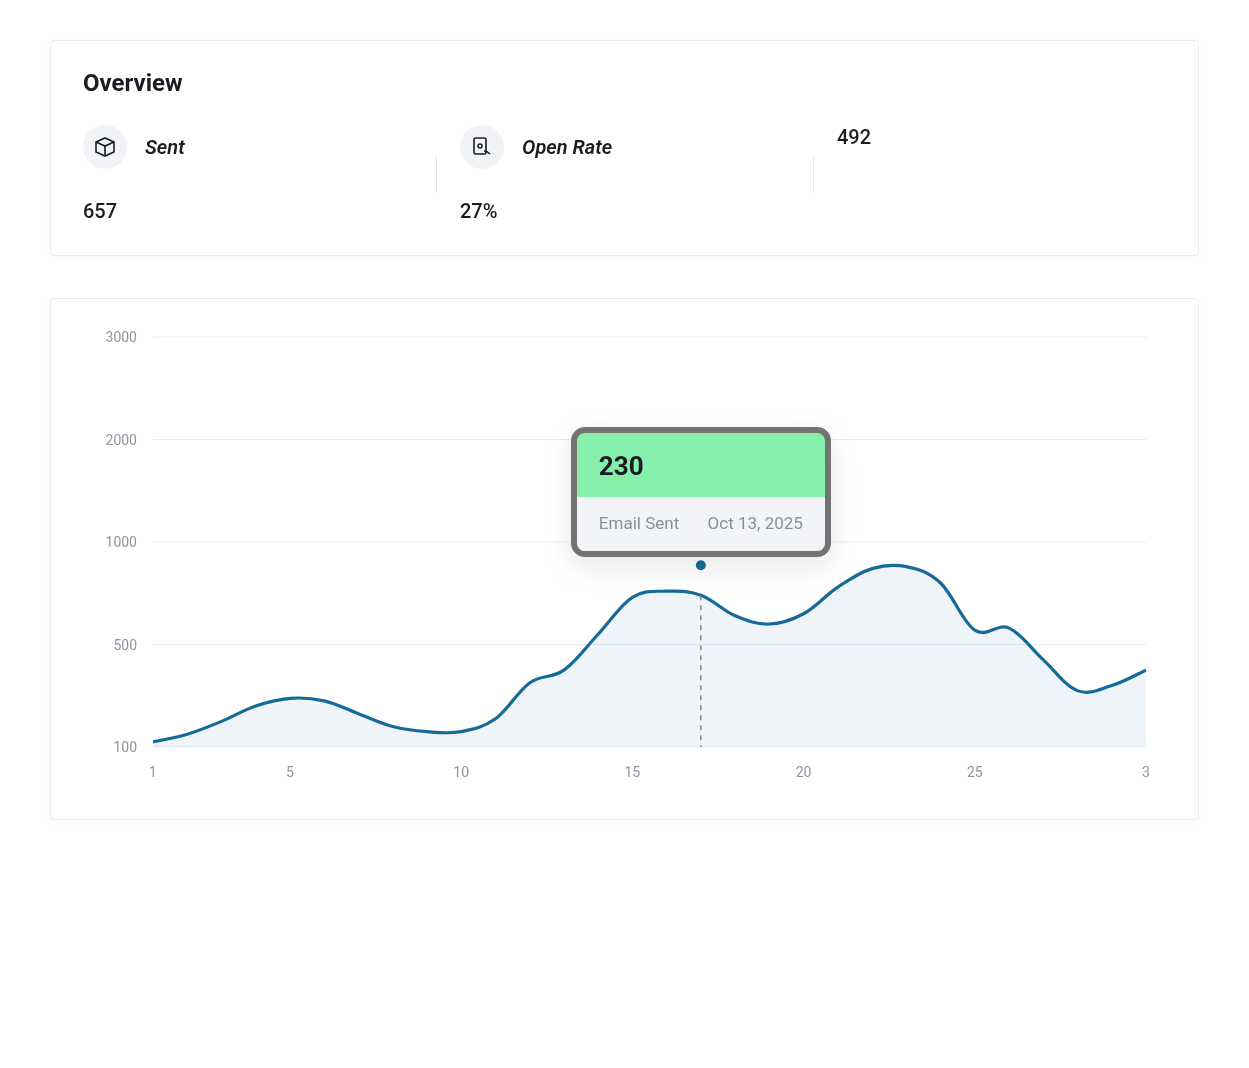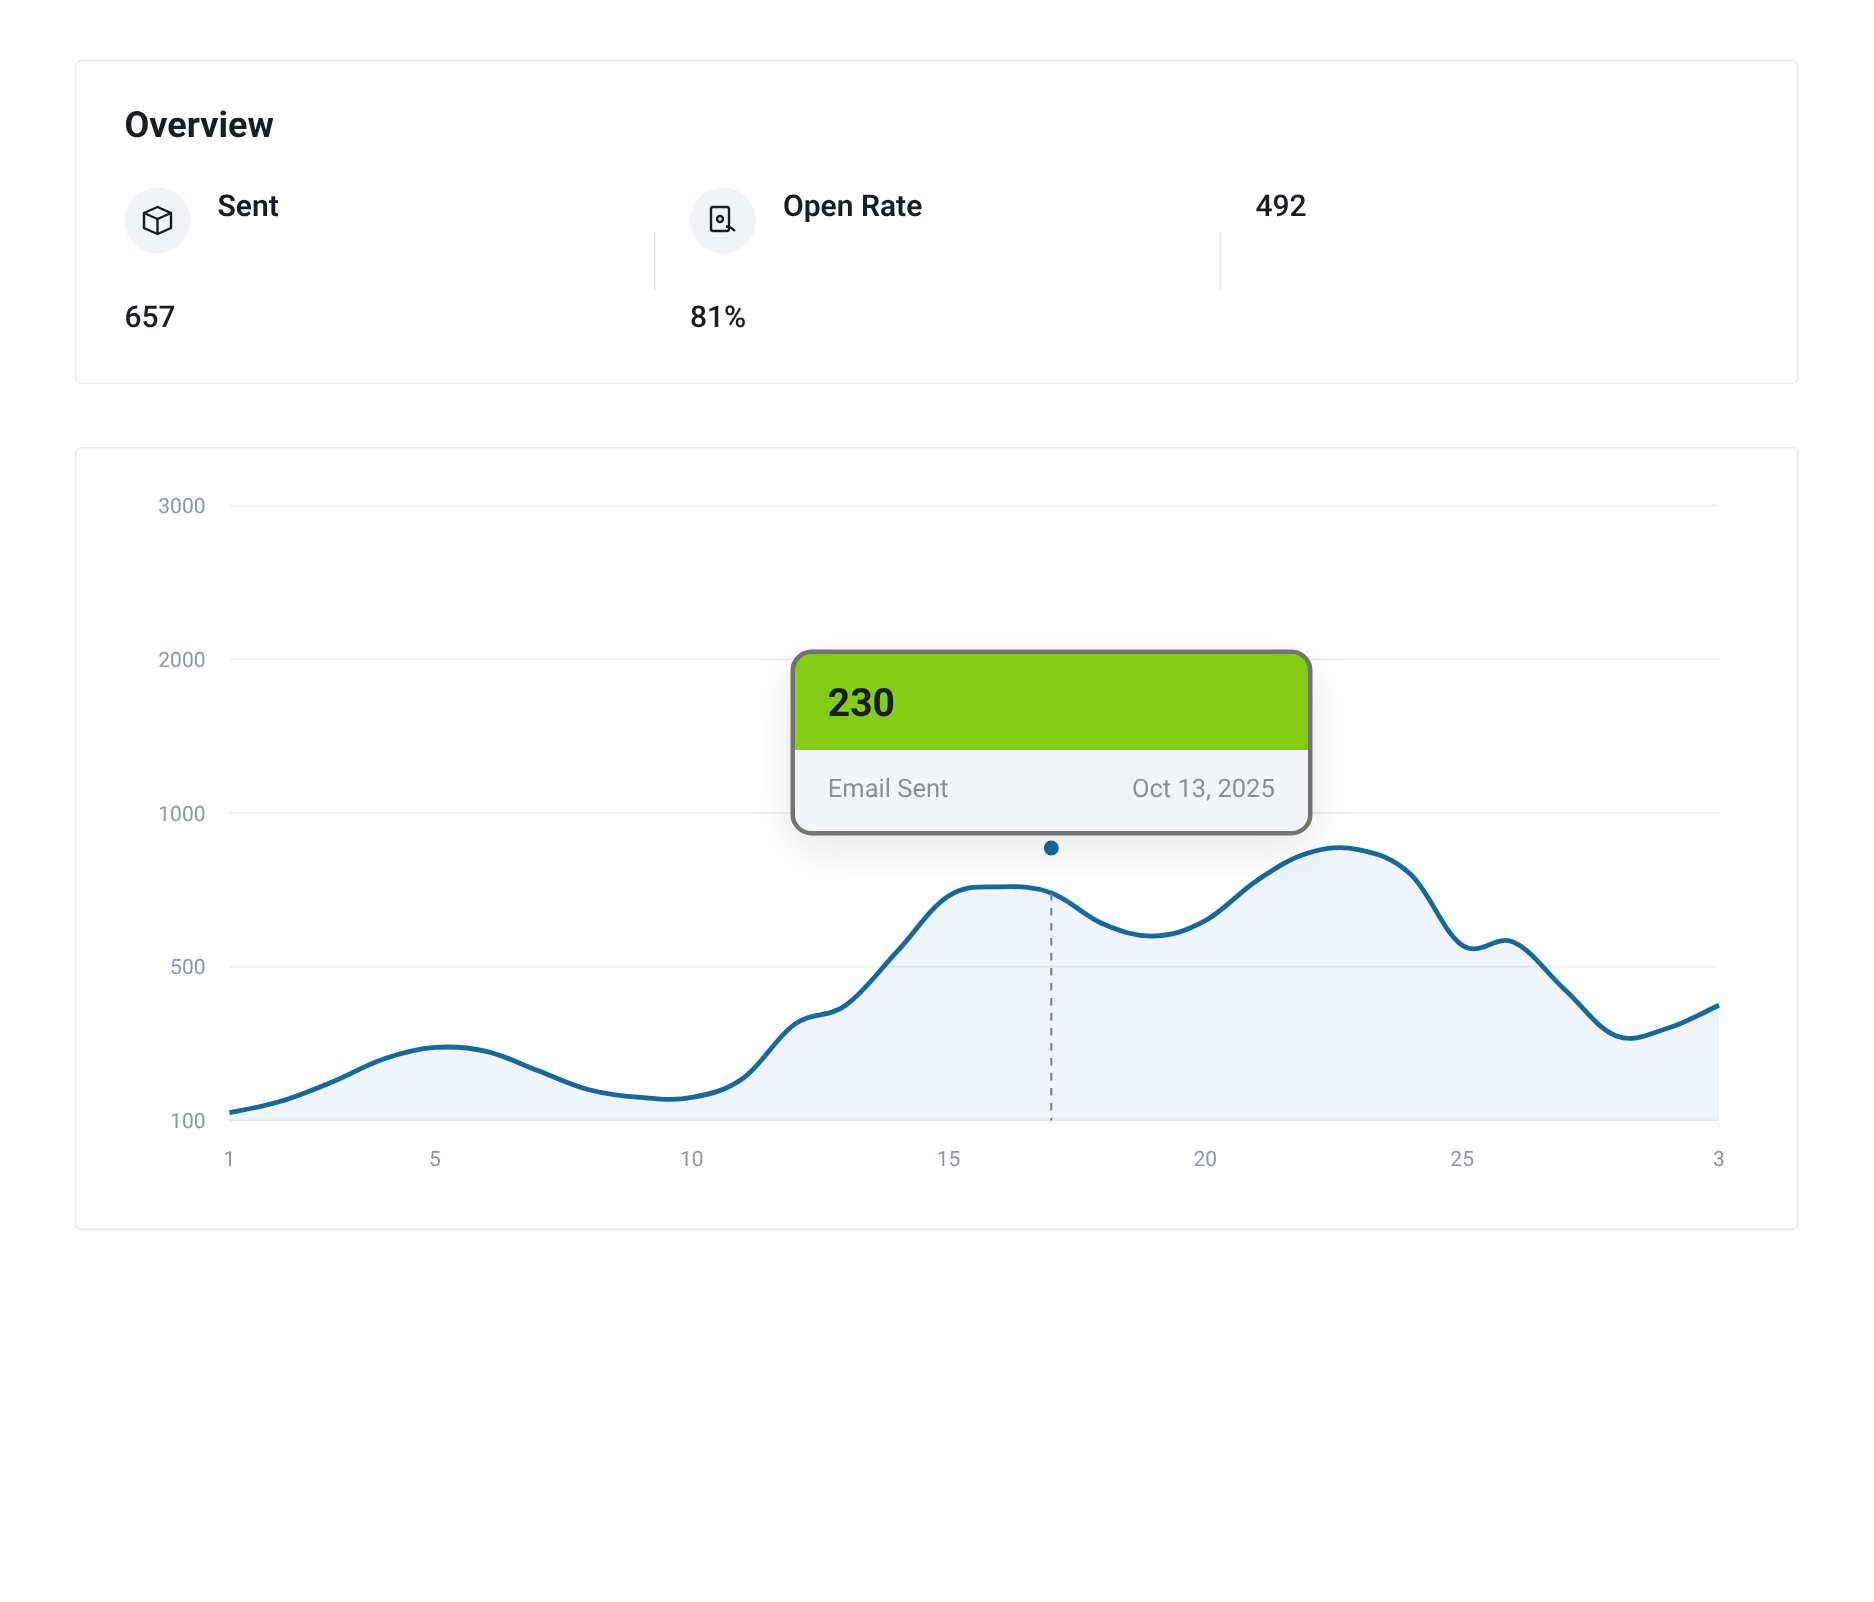--- a/index.html
+++ b/index.html
@@ -39,21 +39,23 @@
     content: "";
     position: absolute;
     left: 0;
     top: 30px;
     bottom: 30px;
     width: 1px;
     background: #e4e6ea;
   }
   .stat-head {
     display: flex;
+    align-items: center;
     margin-bottom: 30px;
+    font-style: italic;
   }
   .stat-icon {
     width: 44px;
     height: 44px;
     border-radius: 50%;
     background: #f2f3f7;
     display: flex;
     align-items: center;
     justify-content: center;
     margin-right: 18px;
@@ -77,23 +79,23 @@
   .chart-svg { width: 100%; height: 100%; display:block; }
   .grid-line { stroke: #e9ecef; stroke-width: 1; }
   .axis-text { font-size: 14px; fill: #8f95a0; font-family: inherit; }
   .series-line { fill: none; stroke: #156a98; stroke-width: 3.2; }
   .series-area { fill: rgba(21,106,152,0.07); }
   .marker-dot { fill: #156a98; }
   .marker-line { stroke: #7a7f87; stroke-width: 1.4; stroke-dasharray: 5 5; }
   
   .tooltip {
     position: absolute;
-    width: 348px;
-    background: #84cc16;
-    border: 3px solid #737373;
+    width: 260px;
+    background: #86efac;
+    border: 6px solid #737373;
     border-radius: 14px;
     box-shadow: 0 10px 30px rgba(15,20,30,0.10);
     overflow: hidden;
     transform: translate(-50%, -100%);
   }
   .tooltip-top {
     padding: 18px 22px 16px;
     font-size: 26px;
     font-weight: 700;
   }
@@ -131,21 +133,21 @@
       <div class="stat-head">
         <div class="stat-icon">
           <svg viewBox="0 0 24 24">
               <rect x="4" y="3" width="12" height="16" rx="1.5"></rect>
               <circle cx="10" cy="11" r="2"></circle>
               <path d="M14 16c2 0 4 1 6 3"></path>
             </svg>
         </div>
         <div class="stat-label">Open Rate</div>
       </div>
-      <div class="stat-value">81%</div>
+      <div class="stat-value">27%</div>
     </div>
 
     <div class="stat">
       <div class="stat-value">492</div>
     </div>
 
   </div>
 </div>
 
 <div class="card">

